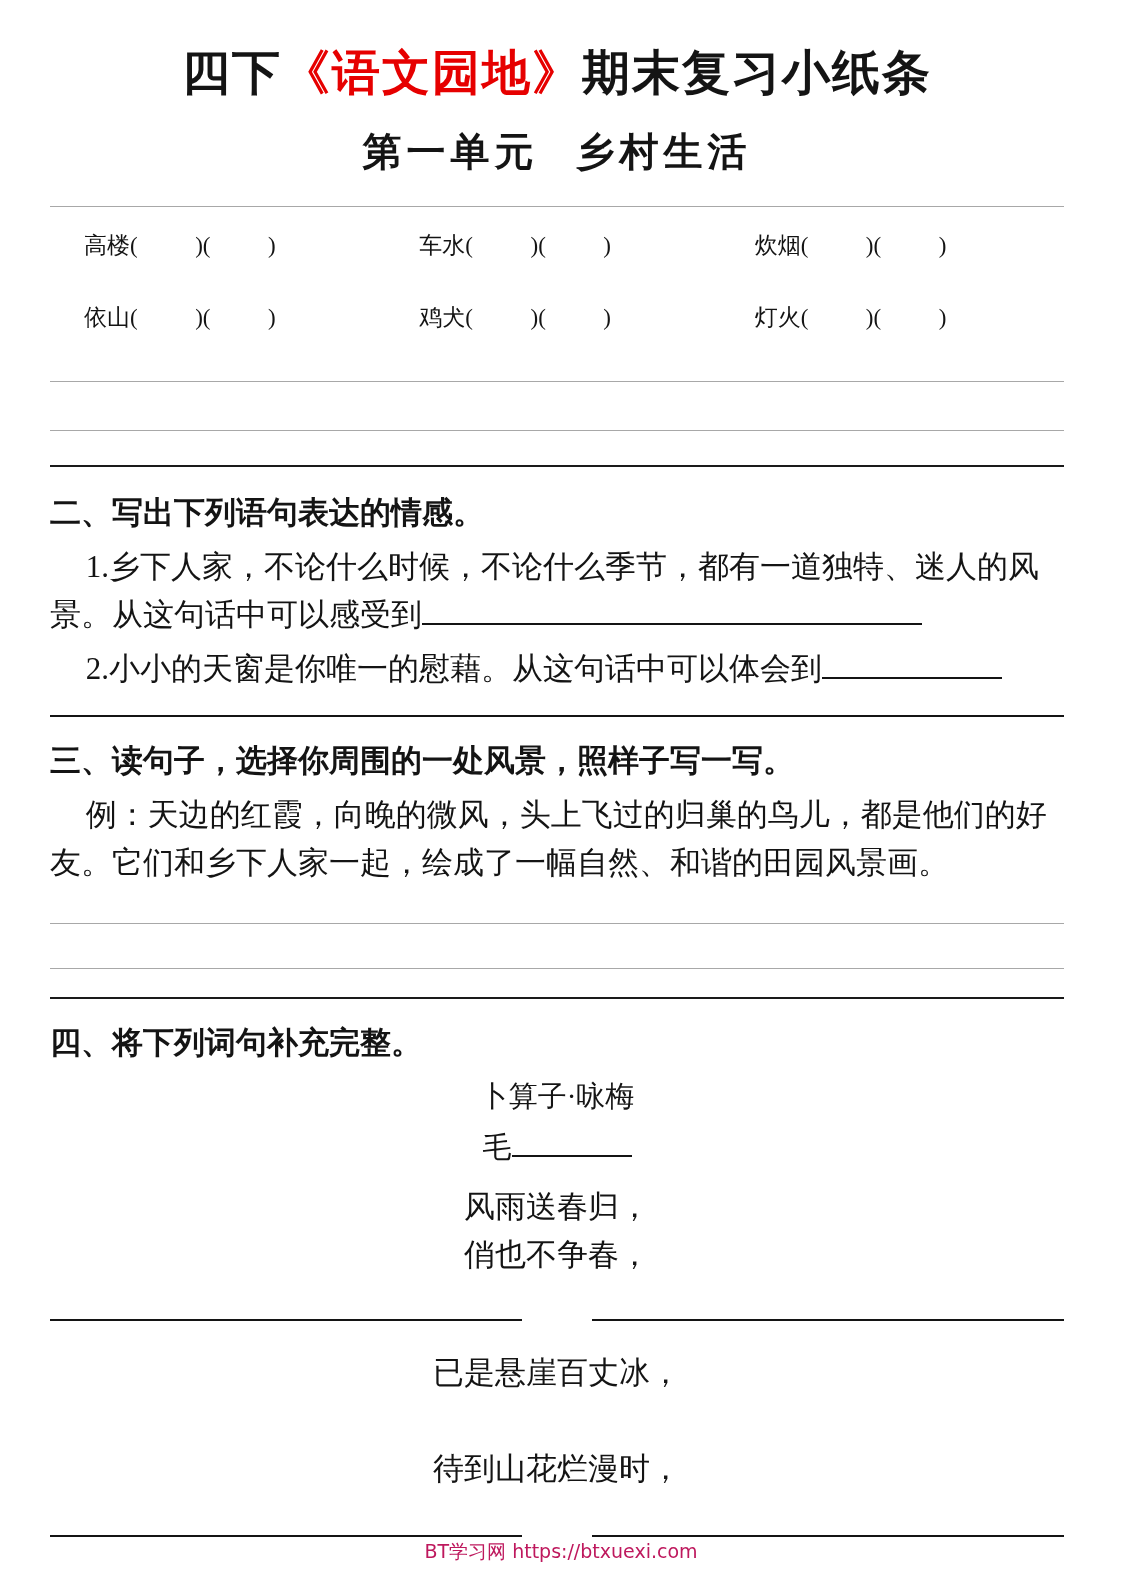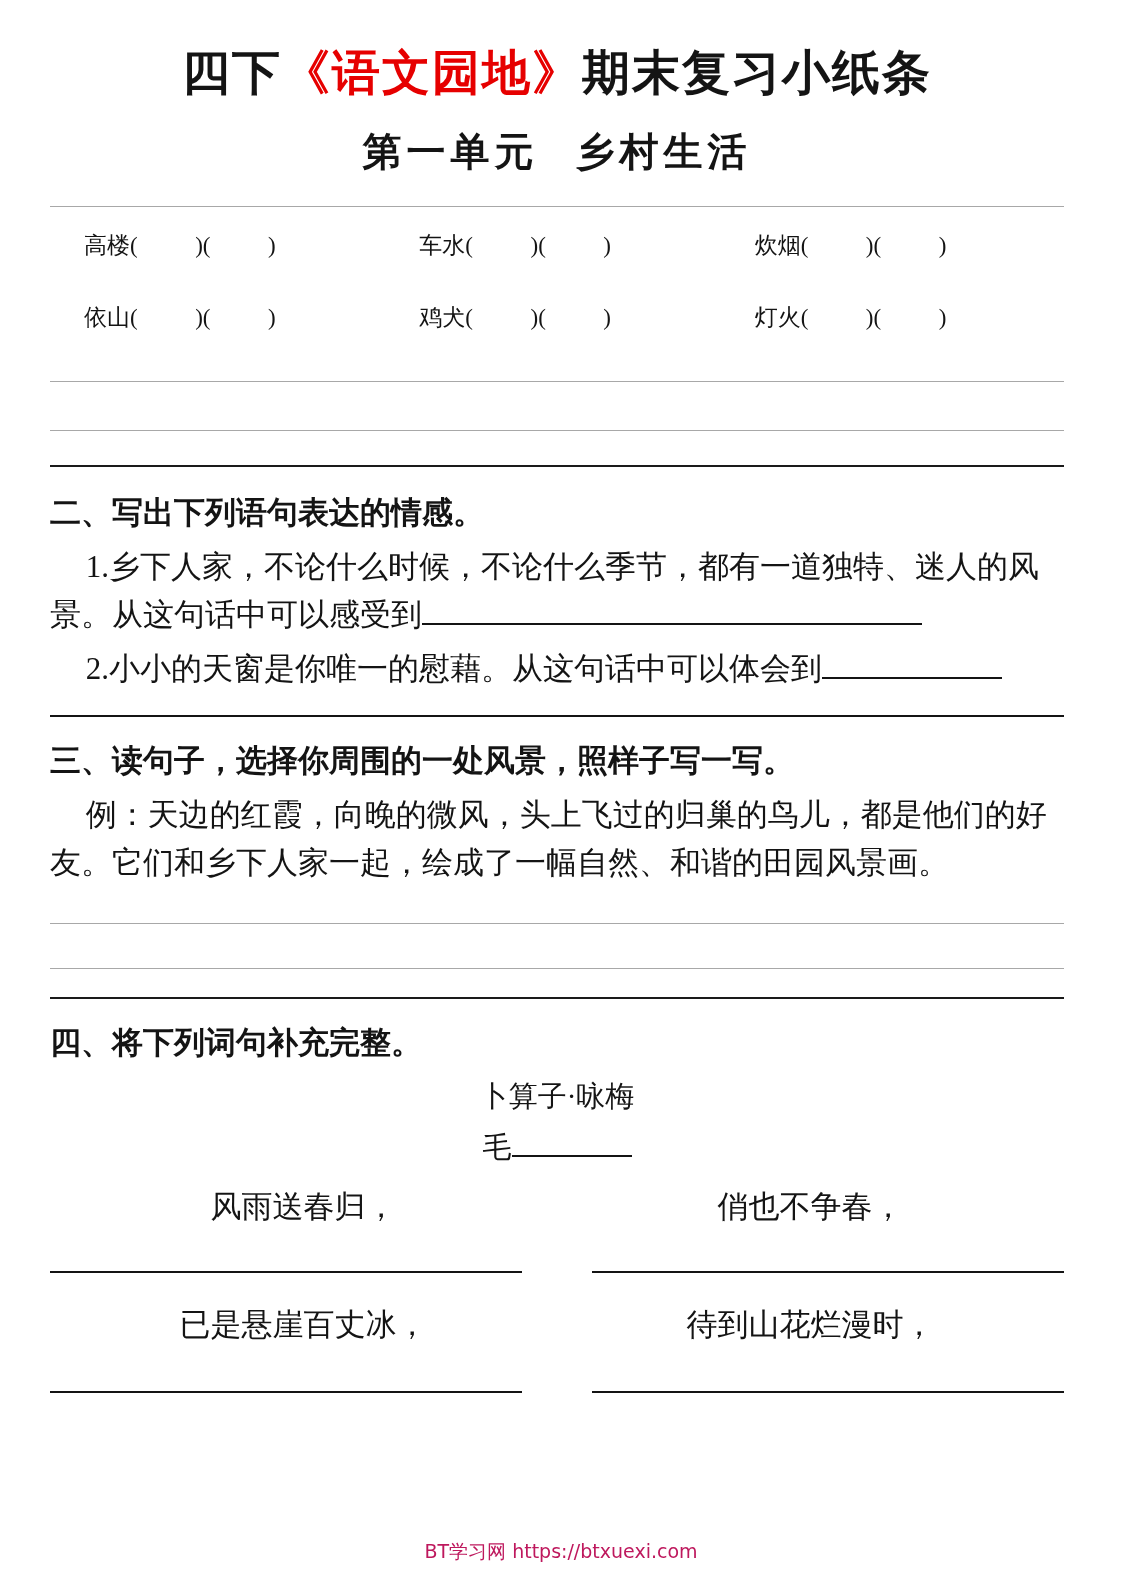--- a/index.html
+++ b/index.html
@@ -102,28 +102,29 @@
   }
   .poem-author {
     margin-top: 8px;
     text-align: center;
     font-size: 29px;
     line-height: 44px;
   }
   .poem-row {
     display: flex;
     margin-top: 14px;
+    flex-direction: column;
   }
   .poem-row .cell {
     flex: 1;
     text-align: center;
     font-size: 31px;
     line-height: 48px;
   }
-  .poem-row.second { margin-top: 28px; }
+  .poem-row.second { margin-top: 28px; gap: 48px; }
   .poem-blanks {
     display: flex;
     gap: 70px;
   }
   .poem-blanks.first  { margin-top: 40px; }
   .poem-blanks.second { margin-top: 42px; }
   .poem-blanks .line {
     flex: 1;
     height: 0;
     border-top: 2.5px solid #141414;

